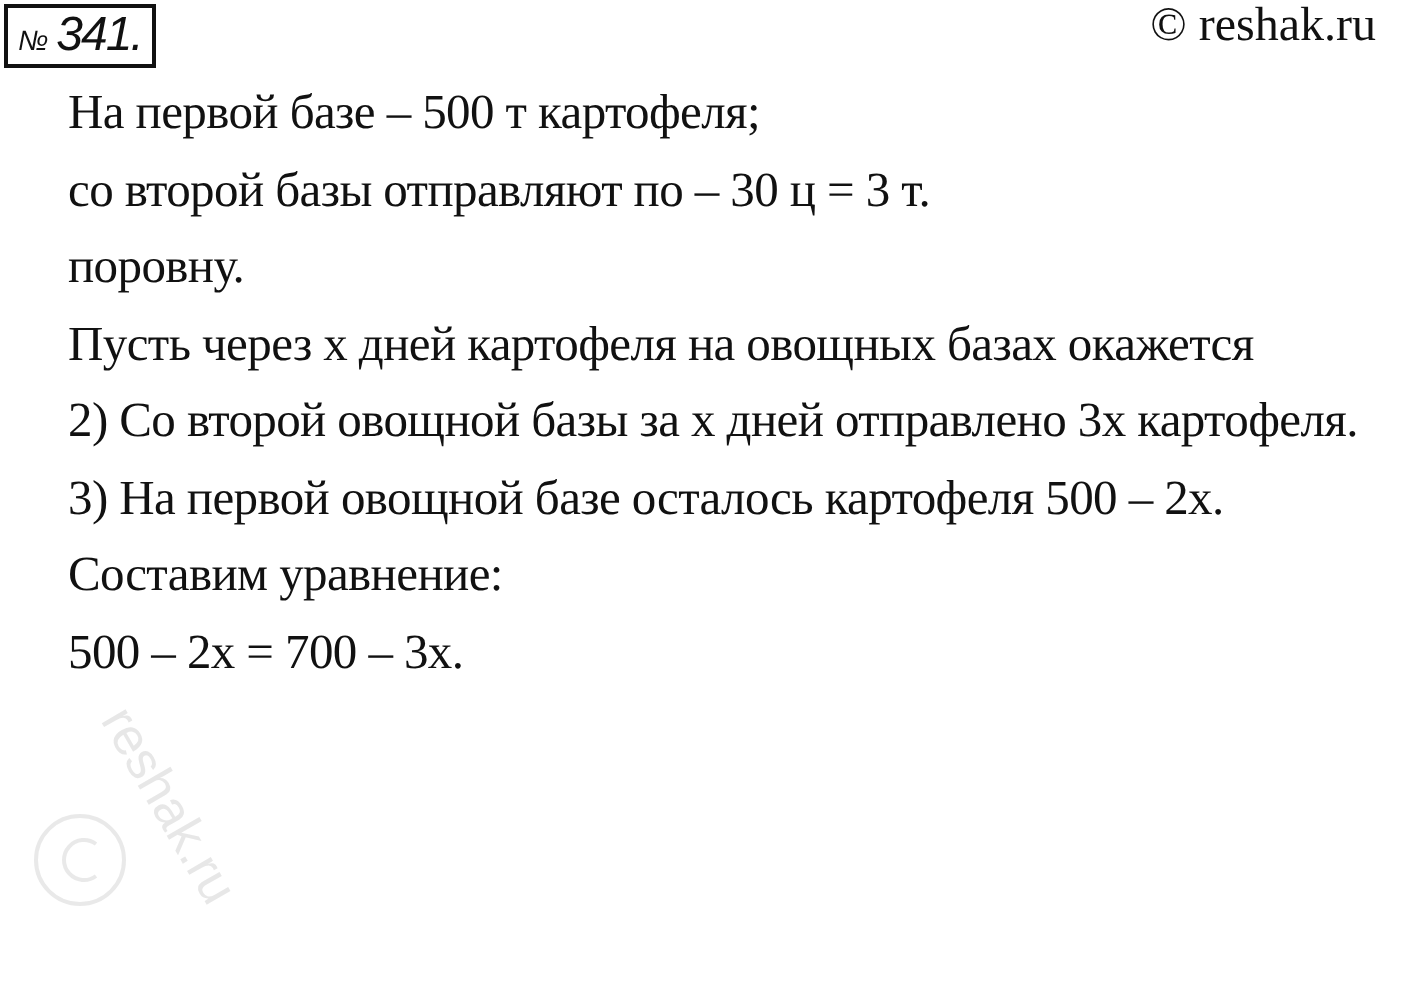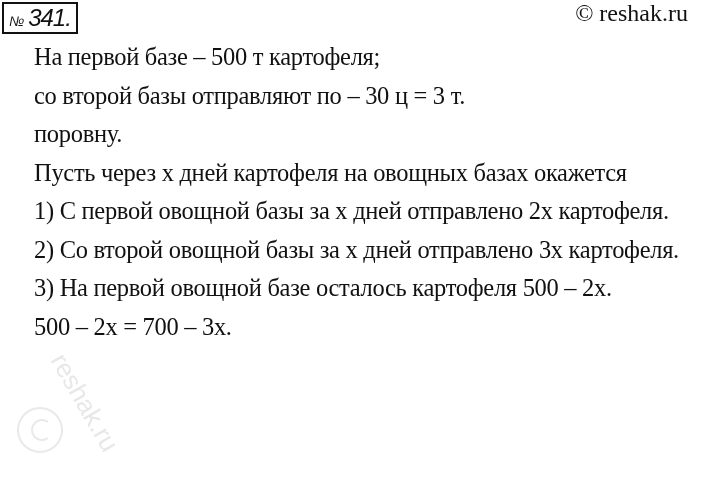--- a/index.html
+++ b/index.html
@@ -21,23 +21,23 @@
 <div class="badge">
   <span class="no">№</span><span>341.</span>
 </div>
 <div class="copy">© reshak.ru</div>
 
 <div class="lines">
   <div class="line">На первой базе – 500 т картофеля;</div>
   <div class="line">со второй базы отправляют по – 30 ц = 3 т.</div>
   <div class="line">поровну.</div>
   <div class="line">Пусть через x дней картофеля на овощных базах окажется</div>
-  <div class="line">1) С первой овощной базы за x дней отправлено 2x картофеля.</div>
   <div class="line">2) Со второй овощной базы за x дней отправлено 3x картофеля.</div>
   <div class="line">3) На первой овощной базе осталось картофеля  500 – 2x.</div>
+  <div class="line">Составим уравнение:</div>
   <div class="line">500 – 2x = 700 – 3x.</div>
 </div>
 
 <svg class="wm" viewBox="0 0 130 170">
   <g opacity="0.18" fill="none" stroke="#888" stroke-width="2">
     <circle cx="30" cy="130" r="22"></circle>
     <path d="M38 122 a10 10 0 1 0 0 16"></path>
   </g>
   <text x="40" y="60" transform="rotate(60 40 60)" font-size="26" fill="#bbb" opacity="0.35" font-family="Liberation Sans, sans-serif">reshak.ru</text>
 </svg>

